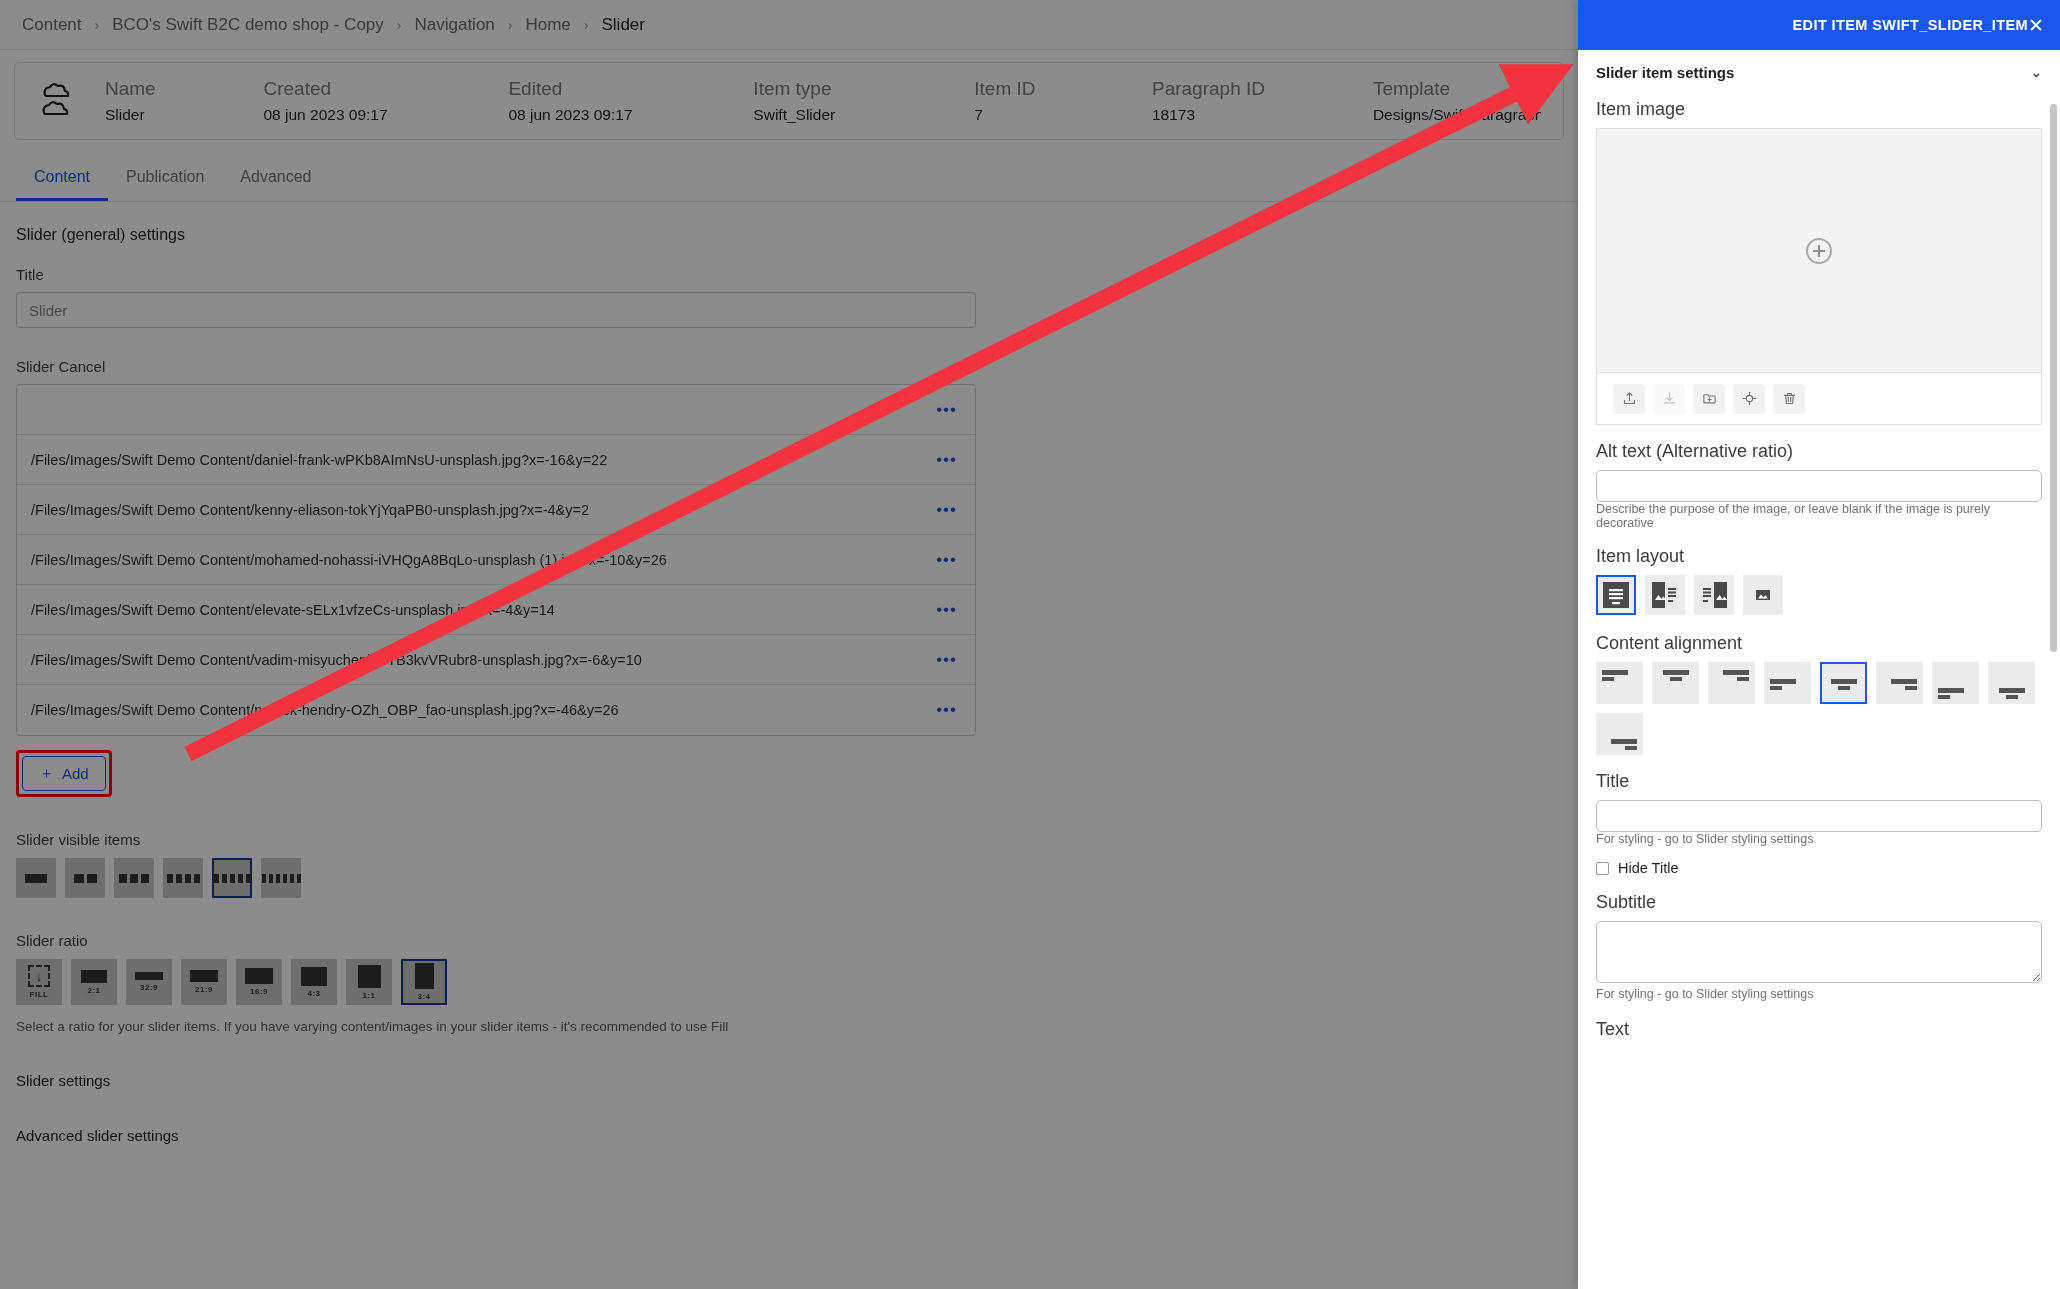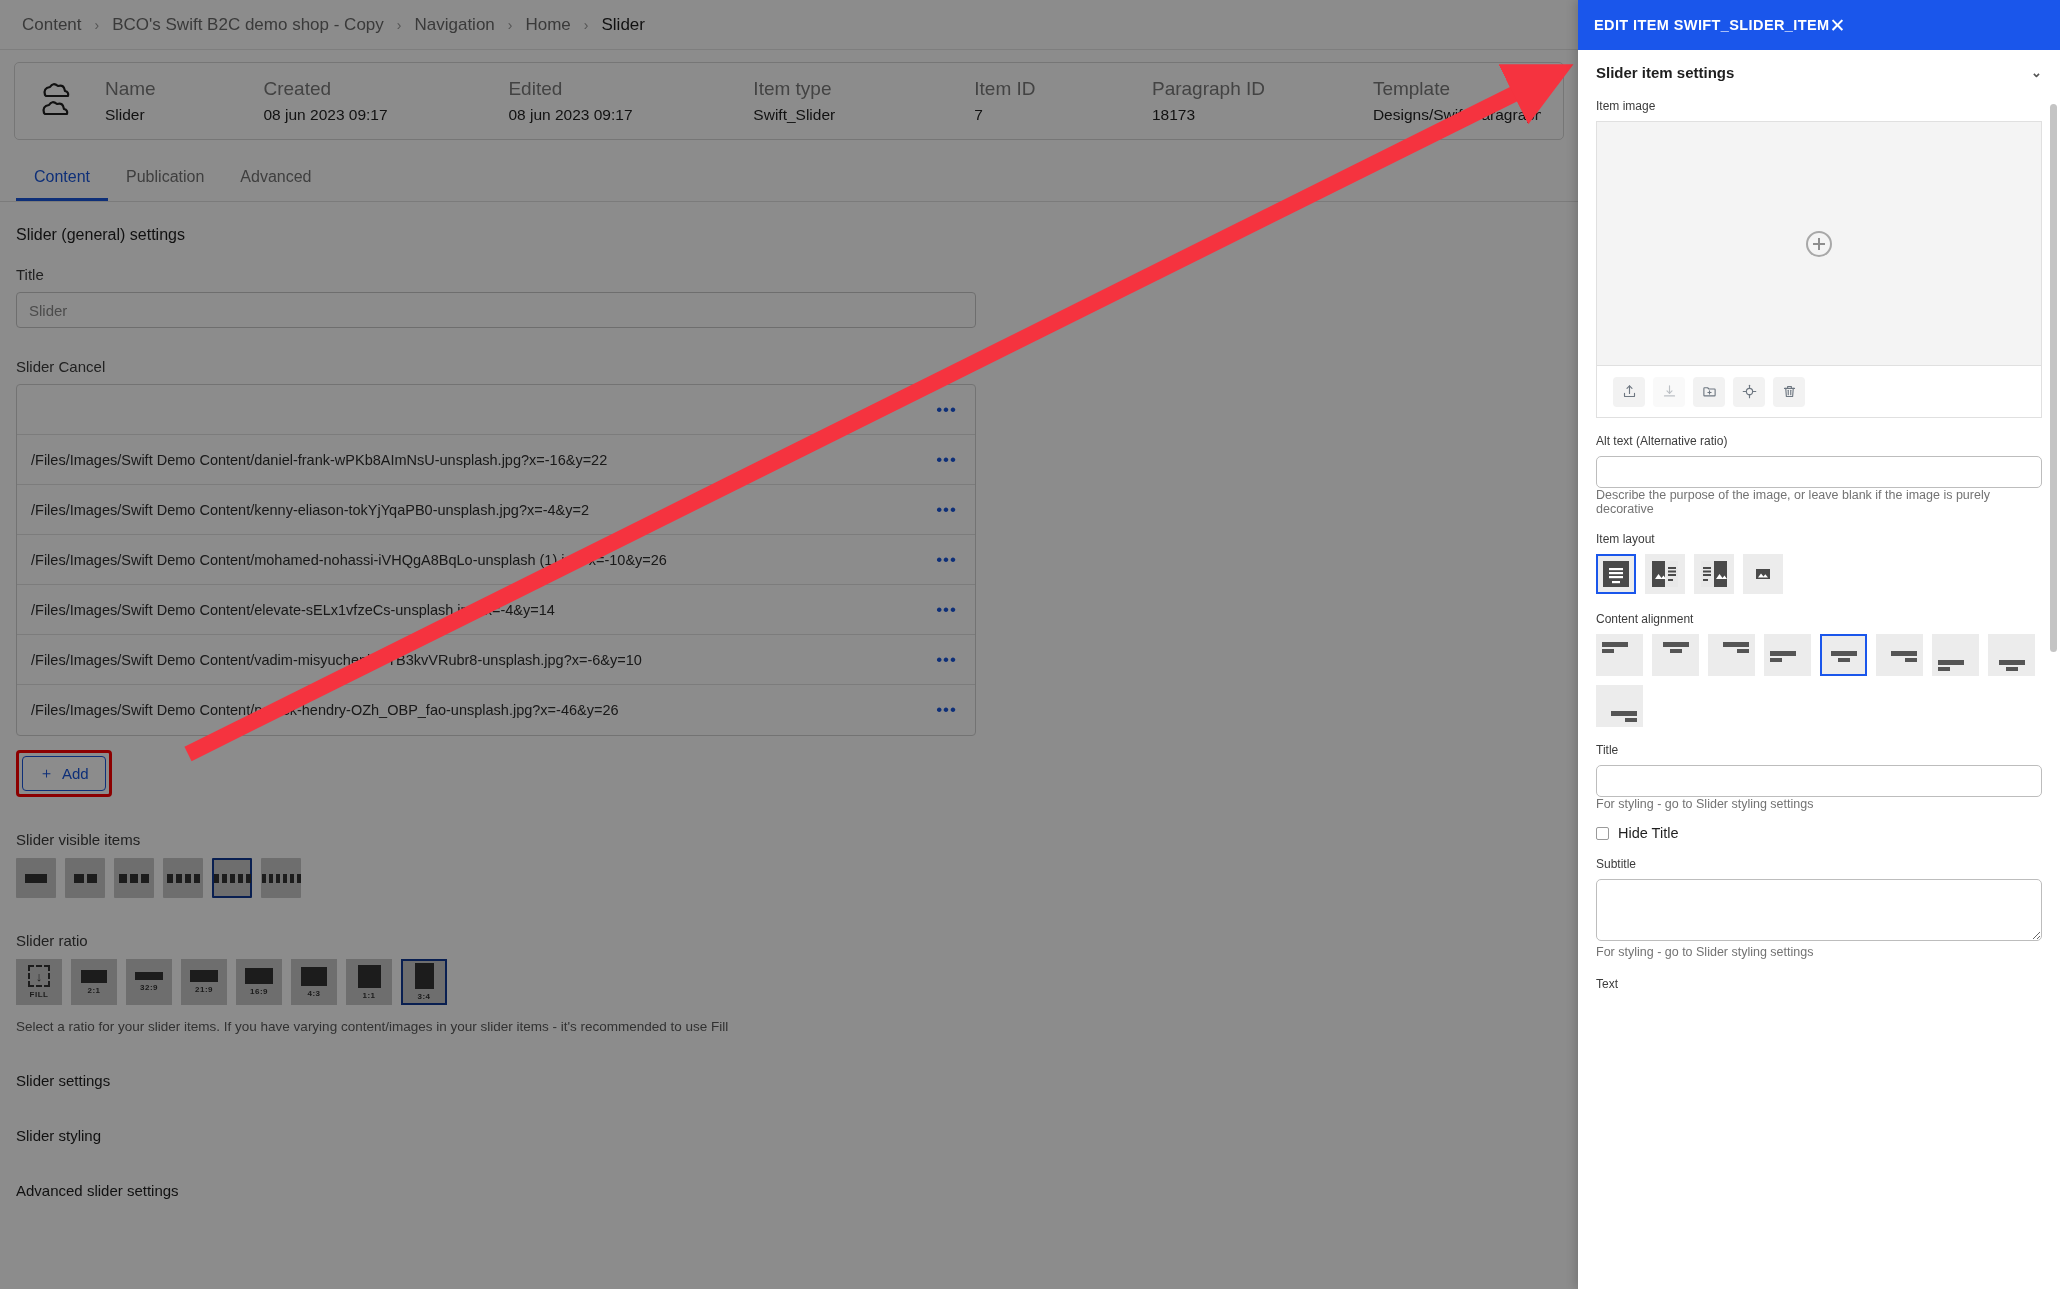--- a/index.html
+++ b/index.html
@@ -121,35 +121,35 @@
 
   
   #panel {
     position: absolute; right: 0; top: 0; width: 482px; height: 1289px;
     background: #ffffff; z-index: 80;
     box-shadow: -2px 0 10px rgba(0,0,0,0.18);
     display: flex; flex-direction: column;
   }
   .panel-head {
     height: 50px; background: #1a56eb; display: flex; align-items: center;
-    justify-content: flex-start; padding: 0 16px; flex: none;
+    justify-content: flex-end; padding: 0 16px; flex: none;
   }
   .panel-title { color: #fff; font-size: 14.5px; font-weight: bold; letter-spacing: 0.4px; }
   .panel-close { color: #fff; font-size: 19px; cursor: pointer; line-height: 1; }
 
   .panel-body {
     flex: 1; overflow: hidden; position: relative; padding: 14px 18px 0 18px;
   }
   .sis-row {
     display: flex; align-items: center; justify-content: space-between;
     font-size: 15px; color: #1f1f1f; font-weight: bold; padding-bottom: 12px;
     cursor: pointer;
   }
   .chev { color: #555; font-size: 13px; }
-  .p-label { font-size: 12px; color: #3c3c3c; margin: 6px 0 8px 0; }
+  .p-label { font-size: 18px; color: #3c3c3c; margin: 6px 0 8px 0; }
 
   .img-drop {
     width: 100%; height: 245px; background: #f4f4f4; border: 1px solid #e0e0e0;
     display: flex; align-items: center; justify-content: center; cursor: pointer;
   }
   .plus-circle {
     width: 26px; height: 26px; border: 2px solid #a8a8a8; border-radius: 50%;
     position: relative;
   }
   .plus-circle:before, .plus-circle:after {
@@ -410,21 +410,20 @@
           </div>
           <div class="ratio-tile selected">
             <div class="ratio-shape" style="width: 19px; height: 26px;"></div>
             <div class="ratio-lab">3:4</div>
           </div>
         </div>
 
       <div class="help-text">Select a ratio for your slider items. If you have varying content/images in your slider items - it's recommended to use Fill</div>
 
       <div class="collapse-row">Slider settings</div>
-      <div class="collapse-row">Slider styling</div>
       <div class="collapse-row">Advanced slider settings</div>
     </div>
   </div>
 
   <div id="left-dim"></div>
 
   <svg id="arrow" width="2060" height="1289">
     <defs>
       <marker id="ah" markerWidth="4.2" markerHeight="4.2" refX="2.0" refY="2.1" orient="auto">
         <path d="M0,0 L4.2,2.1 L0,4.2 z" fill="#f5333f"></path>

